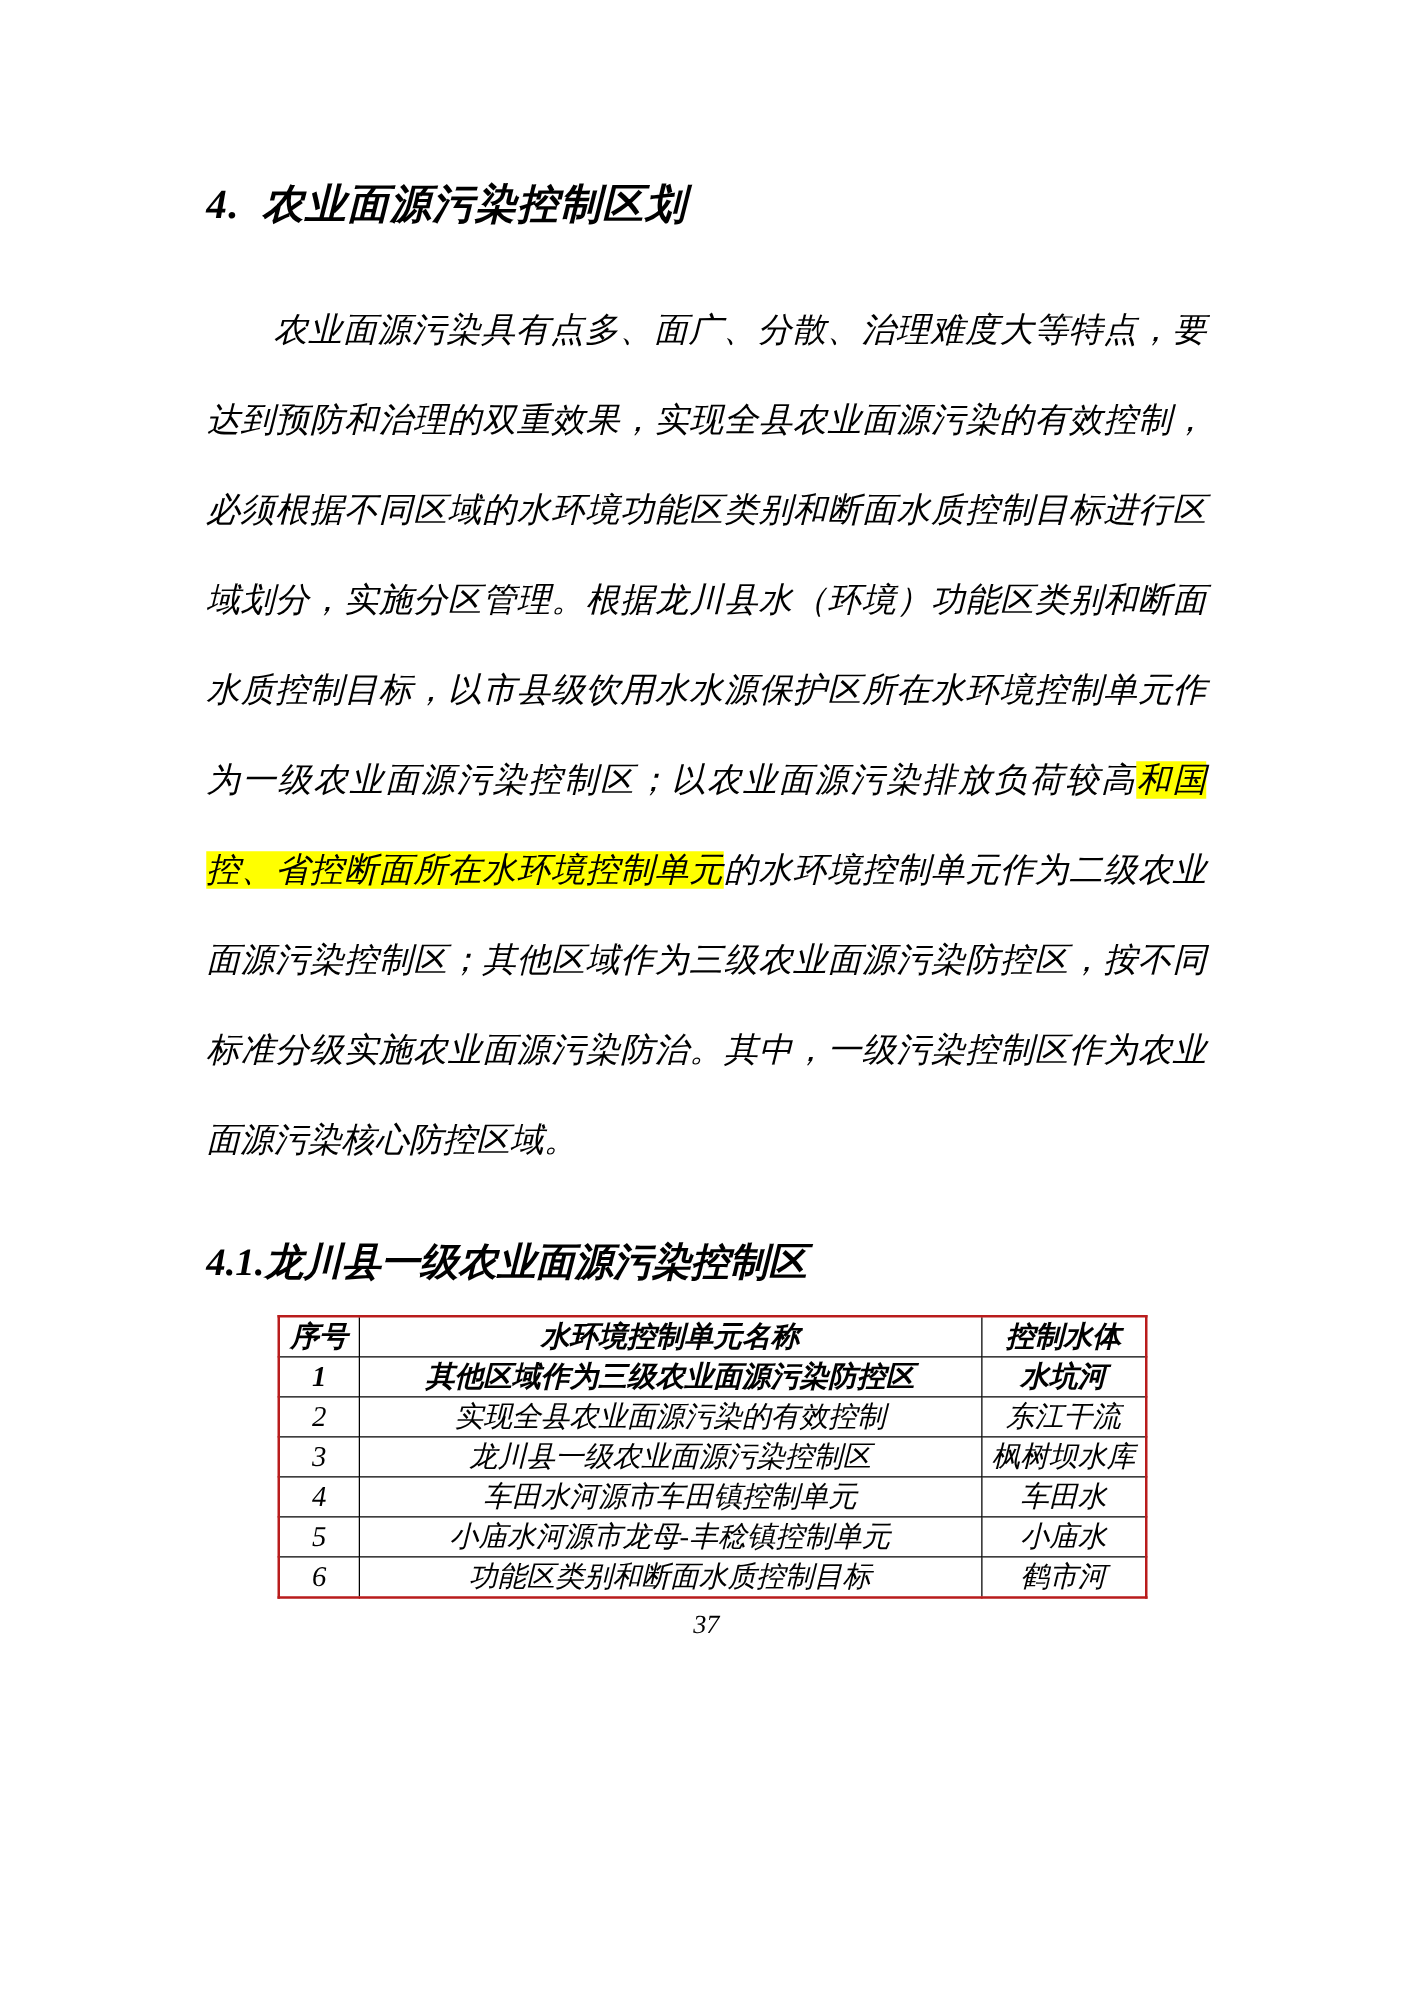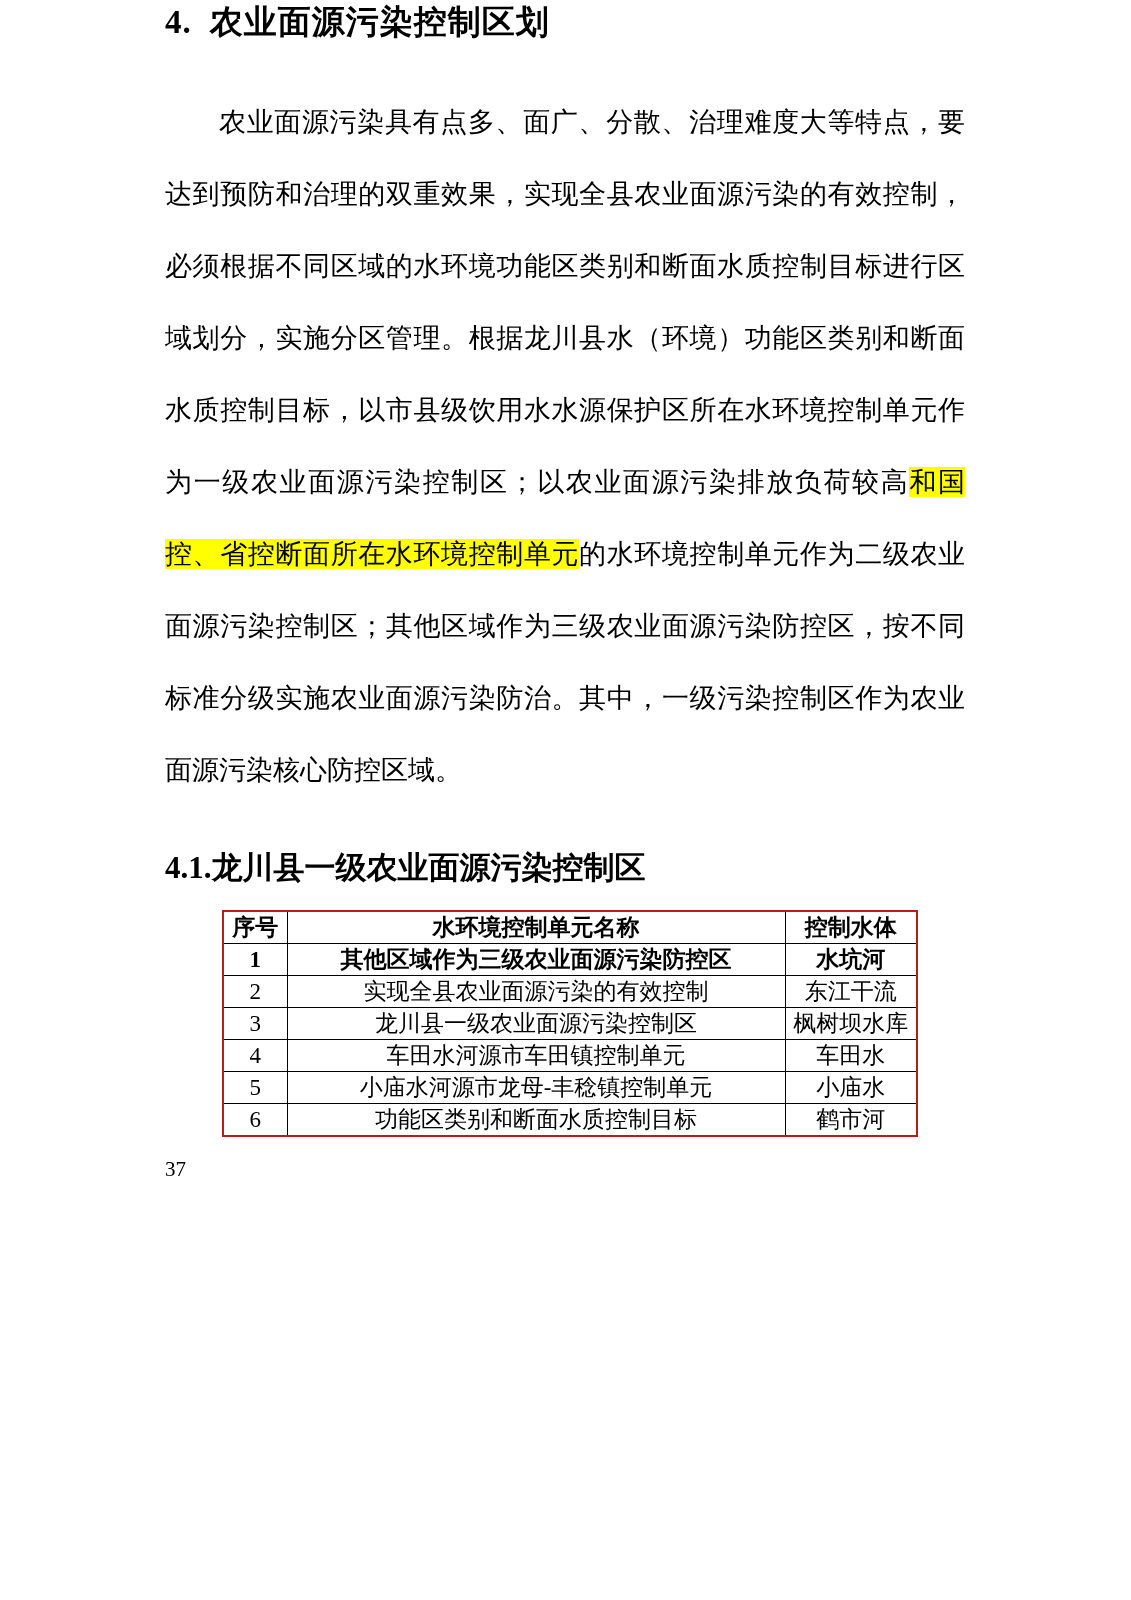--- a/index.html
+++ b/index.html
@@ -11,20 +11,22 @@
     width: 1131px;
     height: 1600px;
     font-family: "Liberation Serif", "DejaVu Serif", serif;
     color: #000000;
     position: relative;
     overflow: hidden;
   }
   .content {
     width: 800px;
     margin: 0 0 0 165px;
+    padding-top: 142px;
+    font-style: italic;
   }
   h1.doc-h1 {
     font-size: 33px;
     font-weight: bold;
     line-height: 44px;
     margin: 0 0 42px 0;
     letter-spacing: 1px;
   }
   h1.doc-h1 .h-num { margin-right: 18px; }
   h2.doc-h2 {
@@ -61,23 +63,23 @@
     padding: 0 4px;
     overflow: hidden;
     white-space: nowrap;
   }
   table.unit-table th { font-weight: bold; }
   table.unit-table tr.bold-row td { font-weight: bold; }
   .col-no { width: 64px; }
   .col-name { width: 498px; }
   .col-water { width: 132px; }
   .page-footer {
-    text-align: left;
+    text-align: center;
     font-size: 21px;
-    margin-top: 20px;
+    margin-top: 8px;
   }
 </style>
 </head>
 <body>
 
 <div class="content">
 
   <h1 class="doc-h1">
     <span class="h-num">4.</span><span>农业面源污染控制区划</span>
   </h1>

